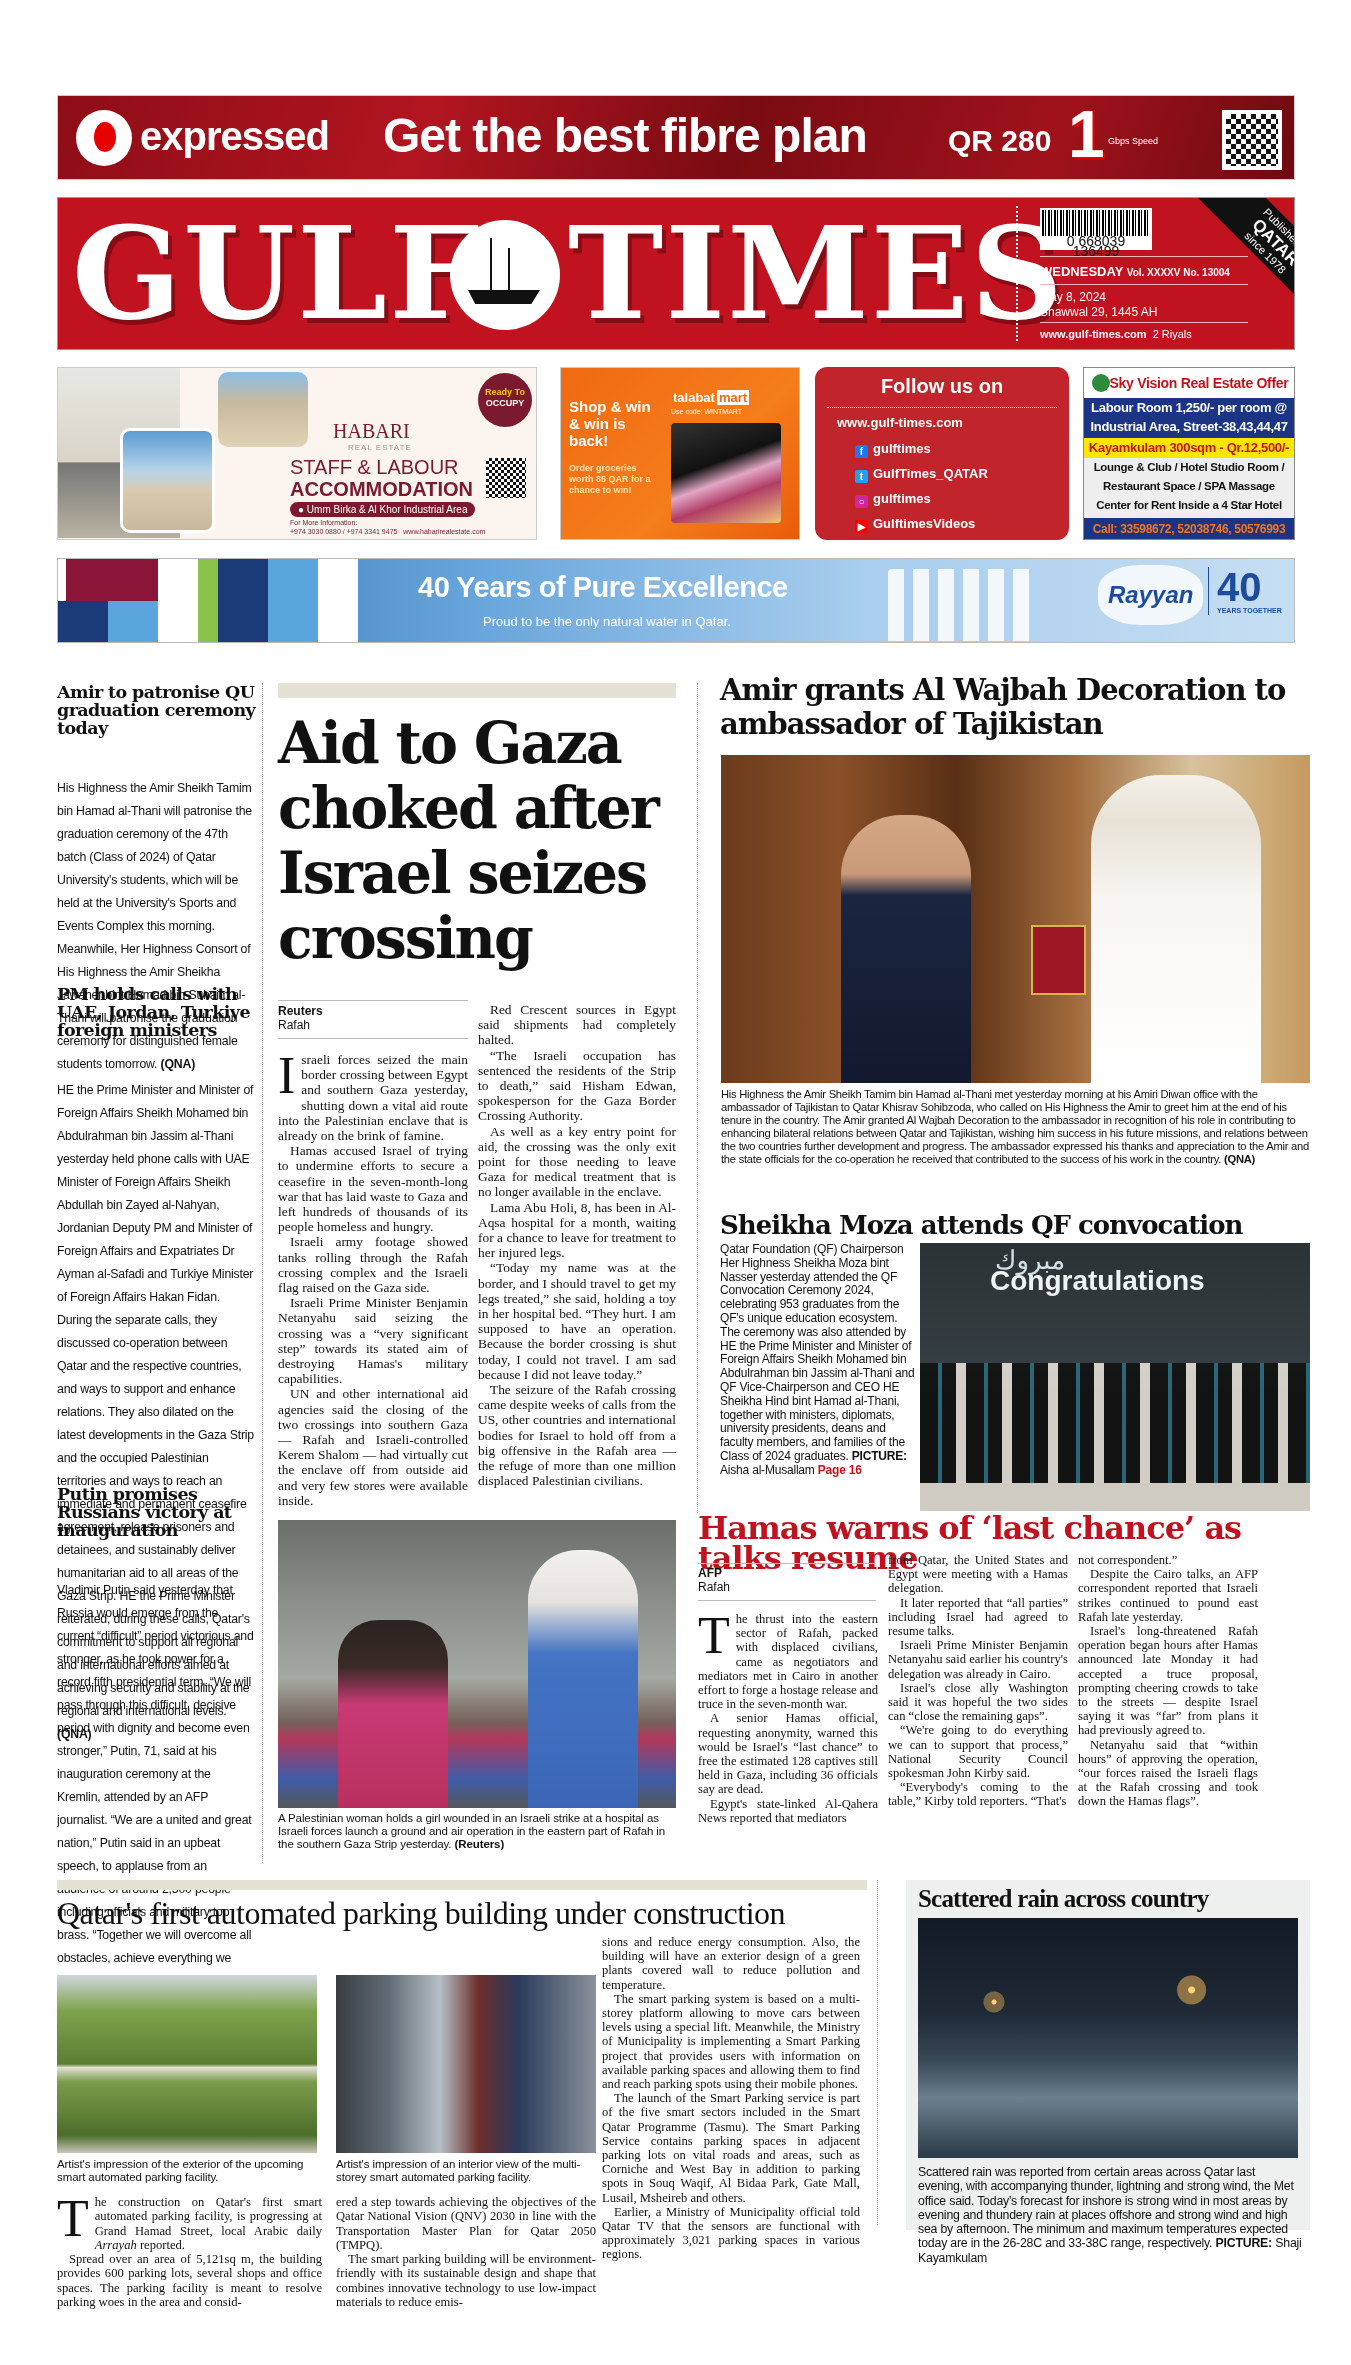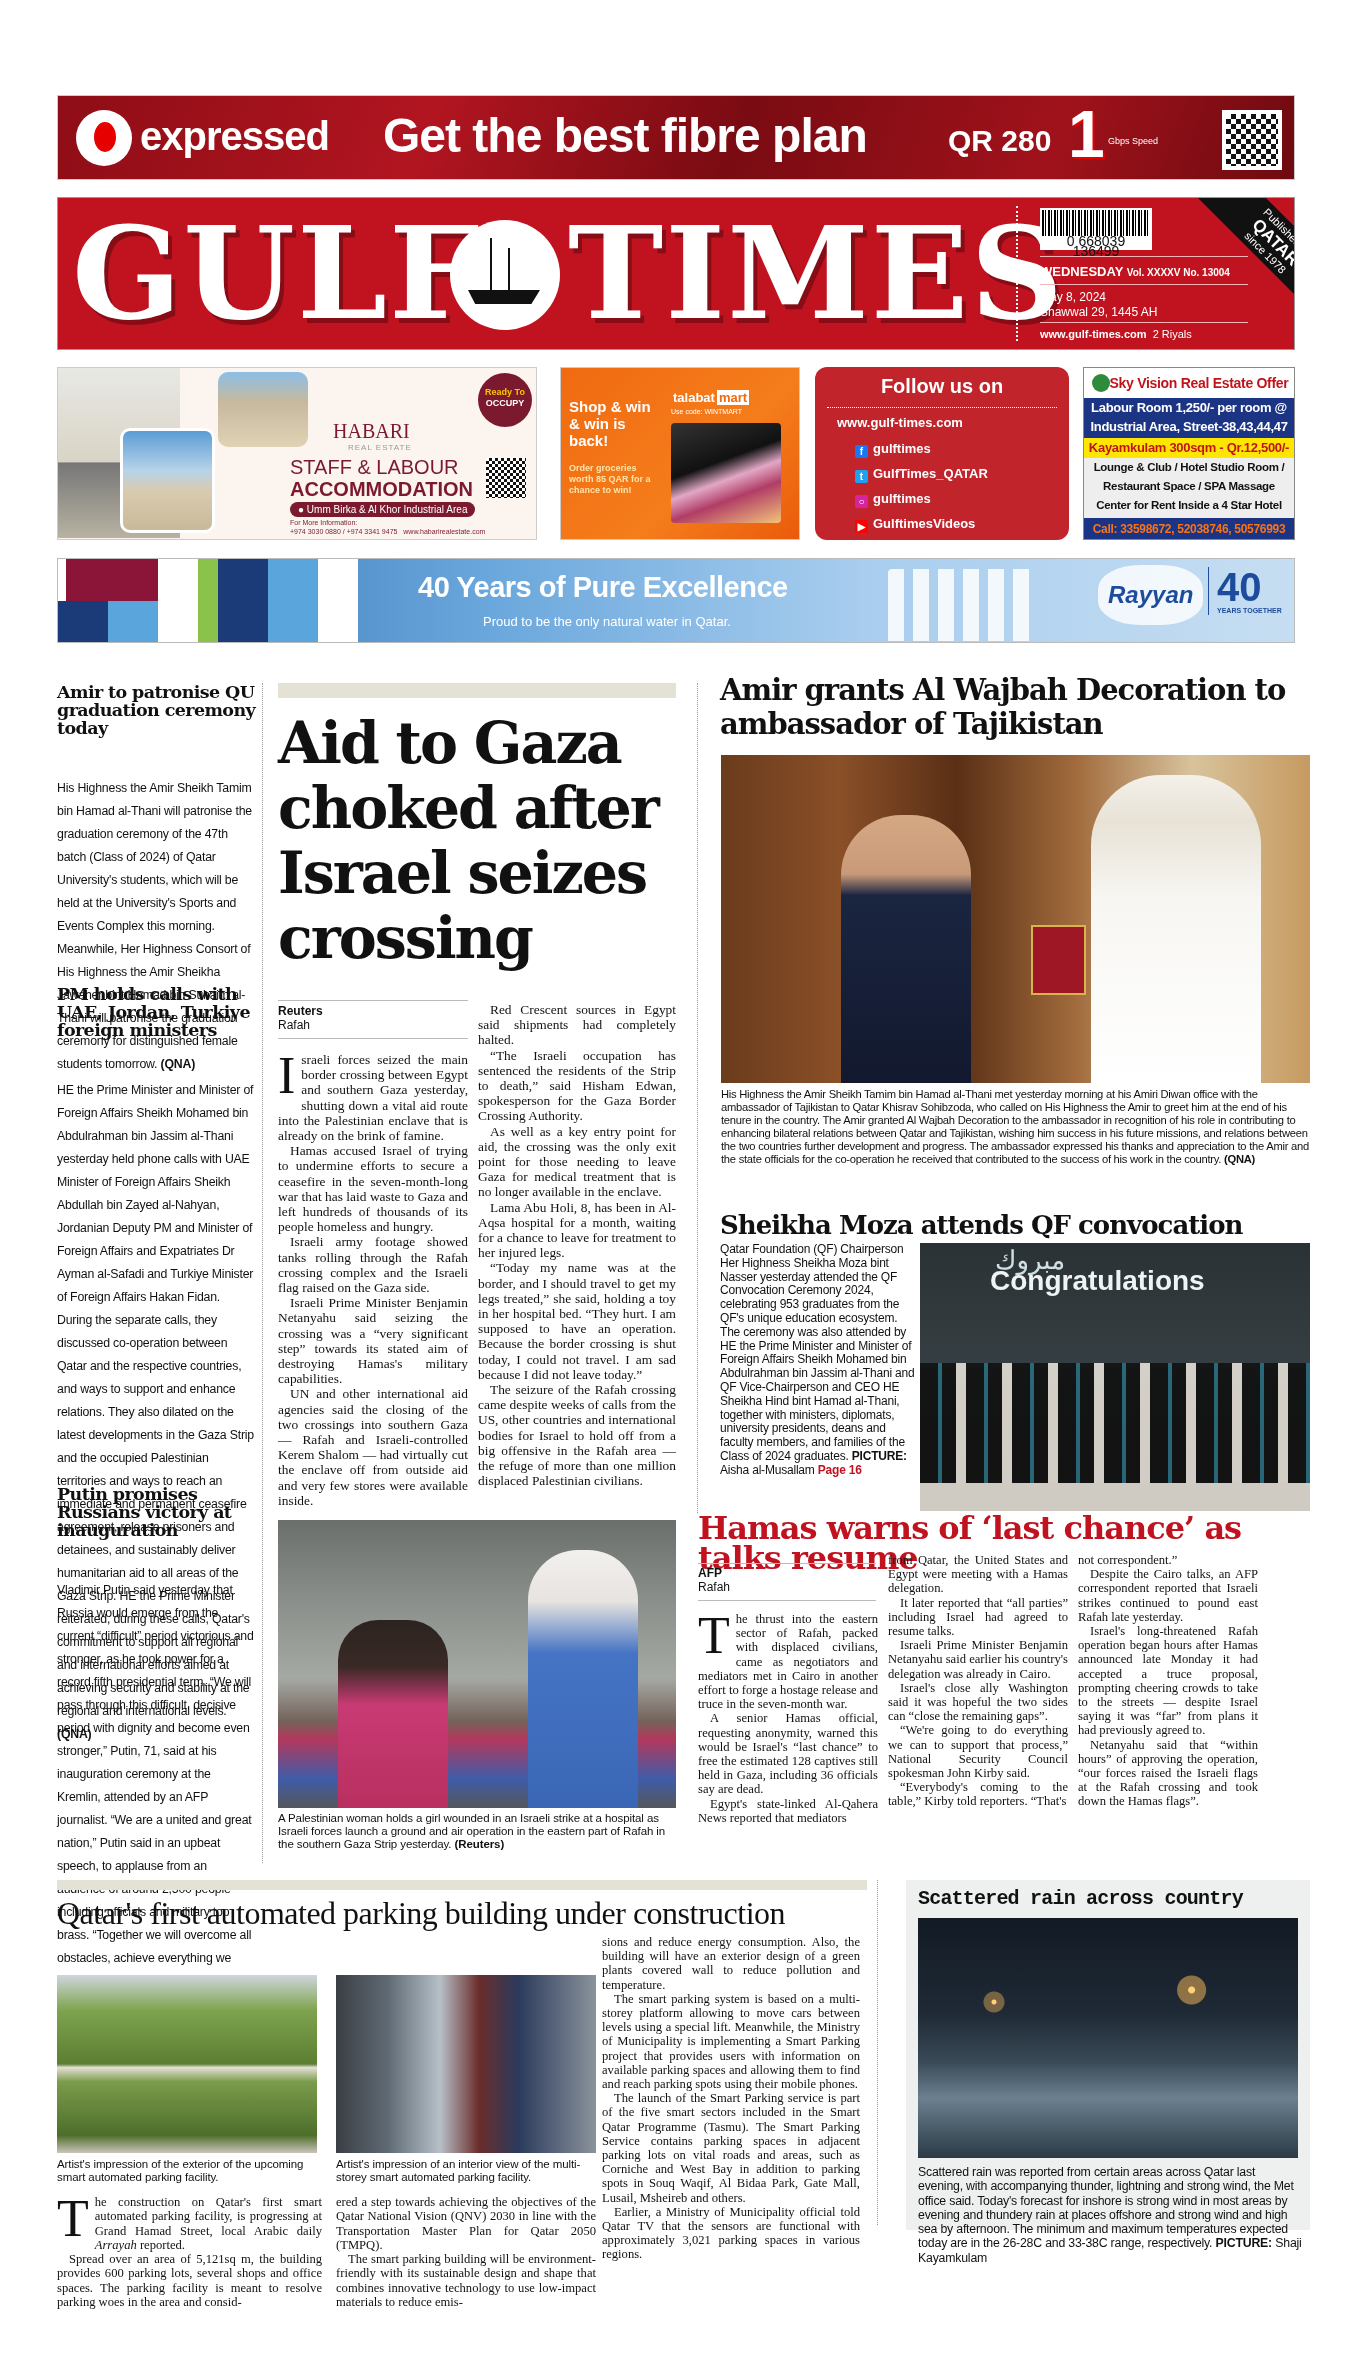--- a/index.html
+++ b/index.html
@@ -123,21 +123,21 @@
   .qf-photo .stage { left: 0; top: 240px; width: 390px; height: 28px; background: #cfcbc3; }
 
   .hamas-h { left: 698px; top: 1513px; width: 612px; color: #c1121f; font-family: "DejaVu Serif", serif; font-weight: bold; font-size: 32px; line-height: 30px; letter-spacing: -1px; }
 
   
   .park-bar { left: 57px; top: 1880px; width: 810px; height: 10px; background: #e4e1d5; }
   .park-h { left: 57px; top: 1893px; font-family: "Liberation Serif", serif; font-size: 32px; line-height: 40px; letter-spacing: -0.5px; }
   .park1 { left: 57px; top: 1975px; width: 260px; height: 178px; background: linear-gradient(180deg, #cfd6dc 0%, #7ea34d 20%, #5b7e33 50%, #e4e0d6 52%, #7b9c4b 60%, #4d6e2a 90%, #c9c5ba 100%); }
   .park2 { left: 336px; top: 1975px; width: 260px; height: 178px; background: linear-gradient(90deg, #3a3e44 0%, #5f6a74 20%, #b7c0c8 40%, #6a2d2a 55%, #2b3a5c 70%, #8b939b 100%); }
   .rain-box { left: 906px; top: 1880px; width: 404px; height: 350px; background: #eef0ef; }
-  .rain-h { left: 918px; top: 1884px; font-family: Liberation Mono, monospace; font-weight: bold; font-size: 20px; line-height: 30px; letter-spacing: -0.8px; }
+  .rain-h { left: 918px; top: 1884px; font-family: Liberation Serif, serif; font-weight: bold; font-size: 25px; line-height: 30px; letter-spacing: -0.8px; }
   .rain-photo { left: 918px; top: 1918px; width: 380px; height: 240px; background: radial-gradient(circle at 72% 30%, #ffd27a 0 3px, rgba(255,190,90,0.5) 4px 14px, transparent 15px), radial-gradient(circle at 20% 35%, #ffd27a 0 2px, rgba(255,190,90,0.4) 3px 10px, transparent 11px), linear-gradient(180deg, #121a24 0%, #1f2a36 40%, #3a4a57 60%, #6b8090 75%, #2b3a45 100%); }
   .rain-text { left: 918px; top: 2165px; width: 385px; font-size: 12.3px; line-height: 14.3px; letter-spacing: -0.2px; }
   .rain-text b { font-weight: 900; }
 </style>
 </head>
 <body>
 
 <div class="abs top-ad">
   <div class="abs vlogo"></div>
   <div class="abs vname">expressed</div>

